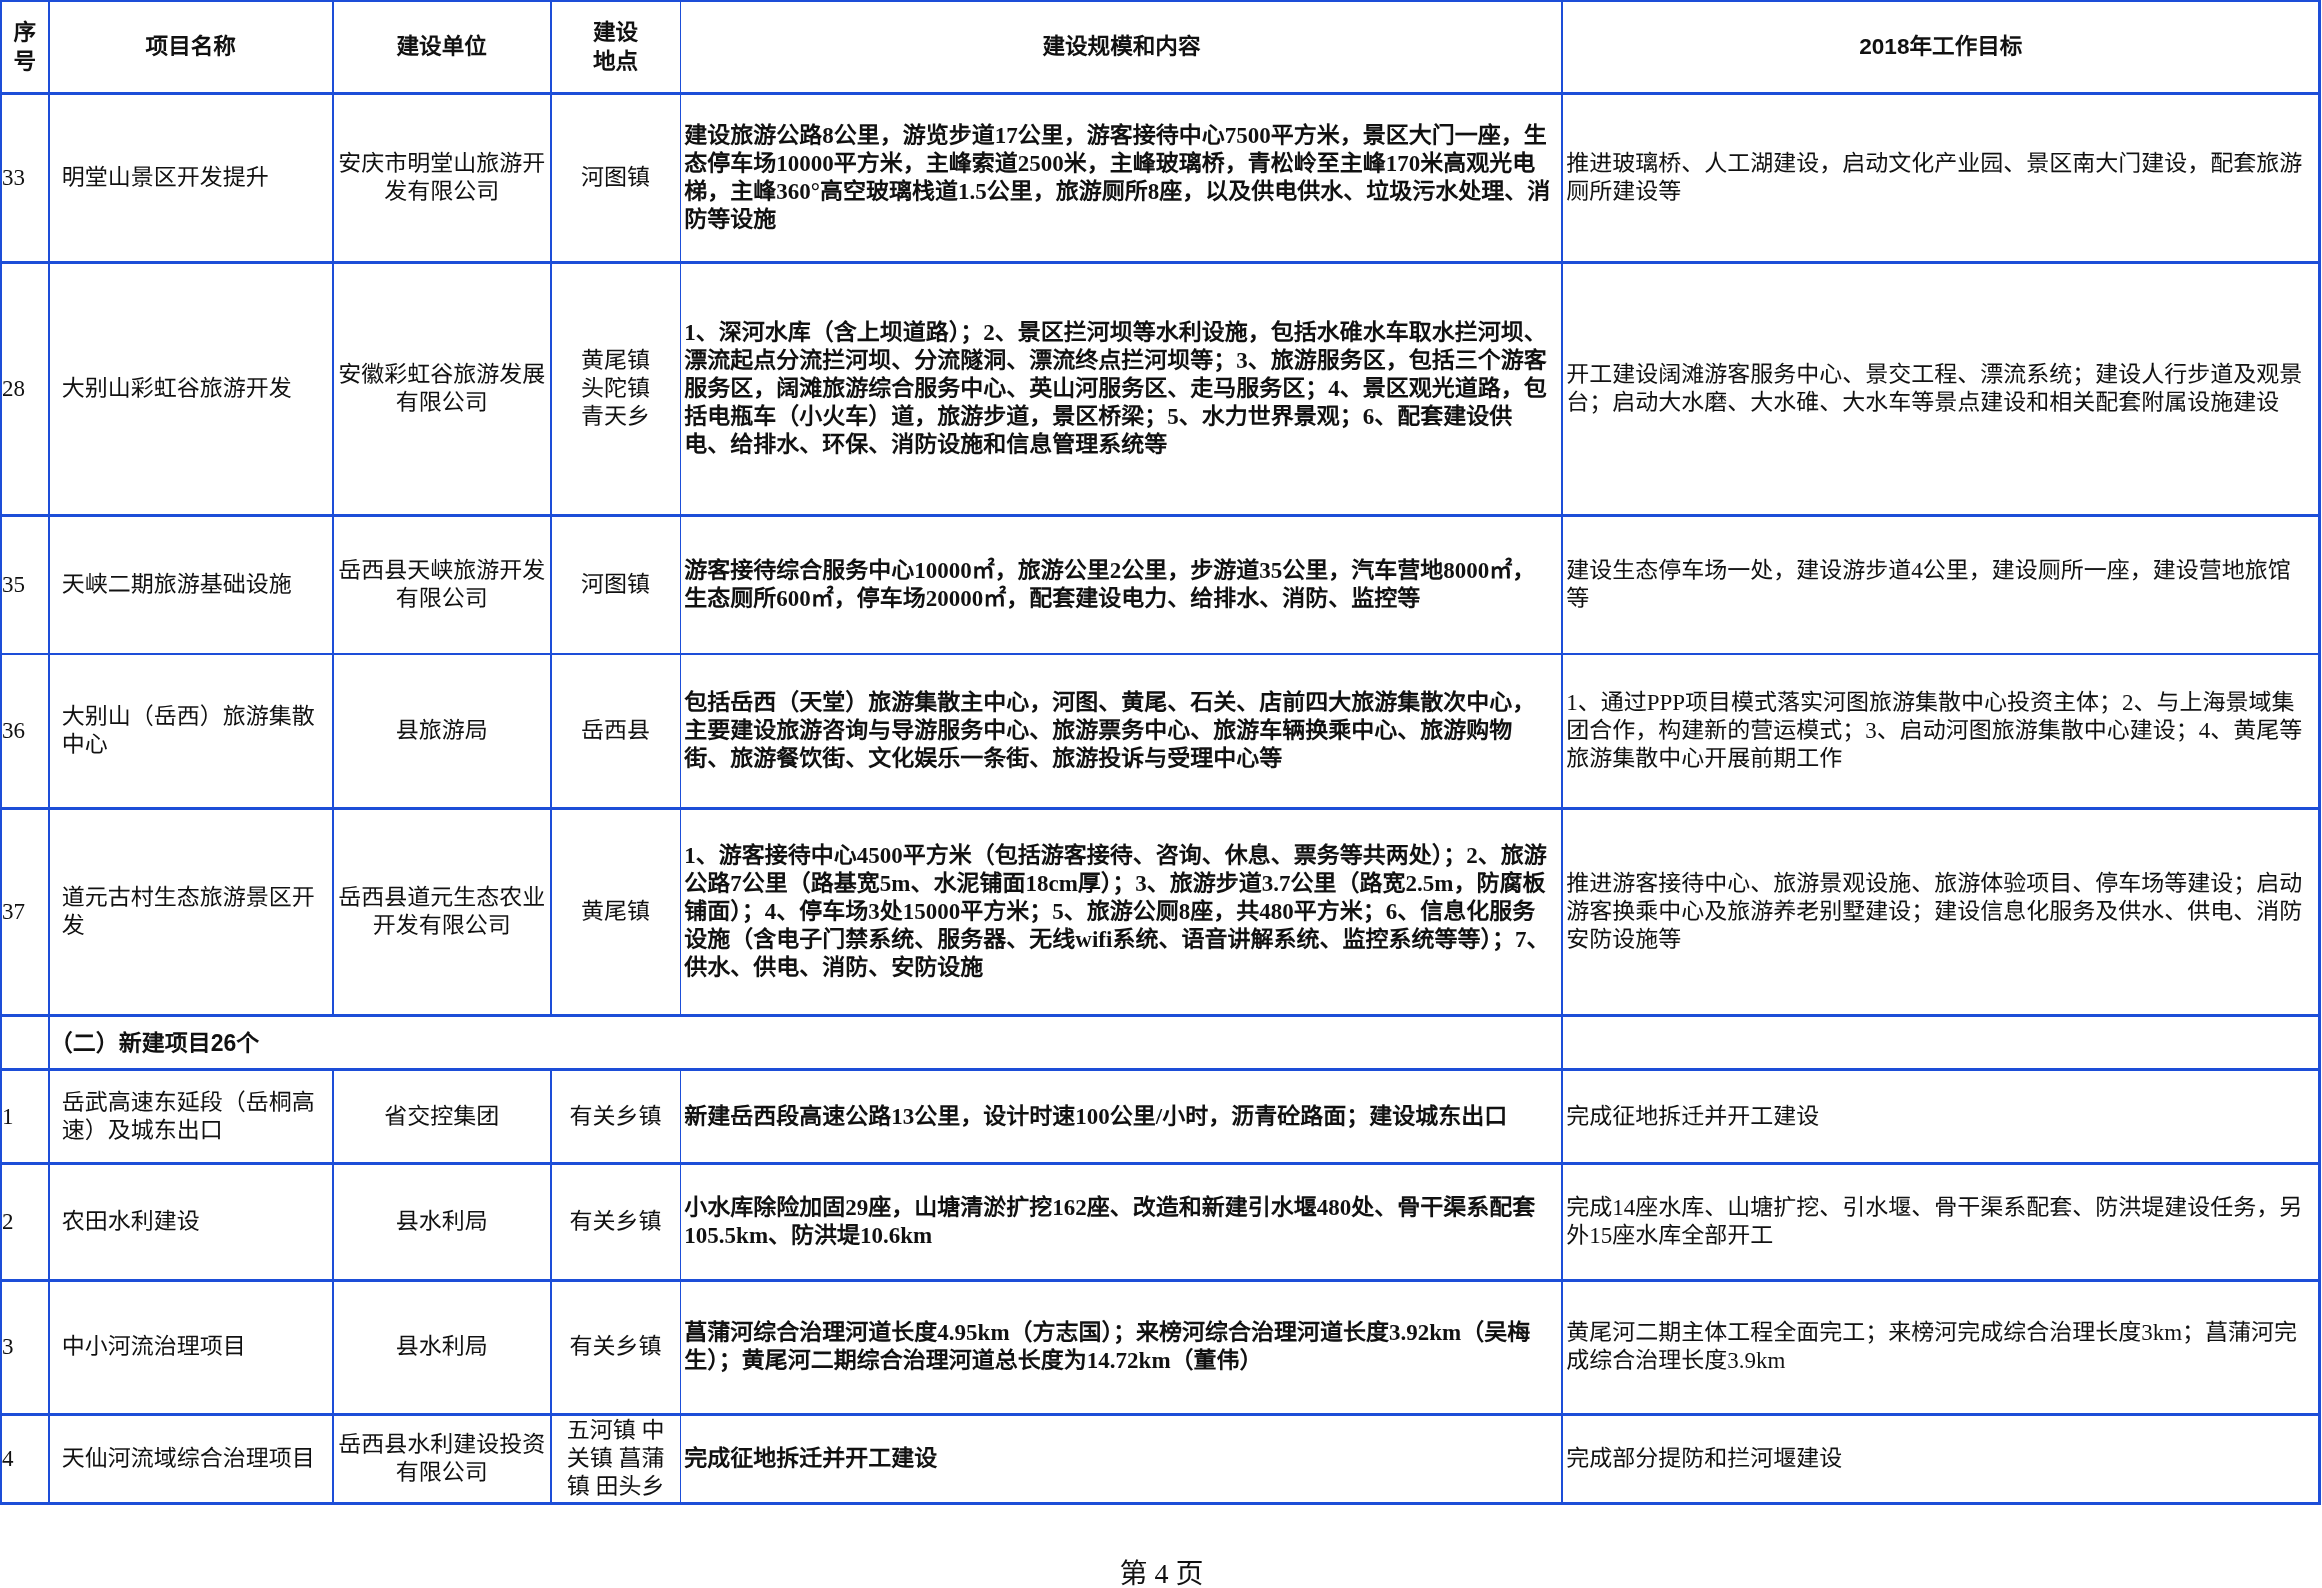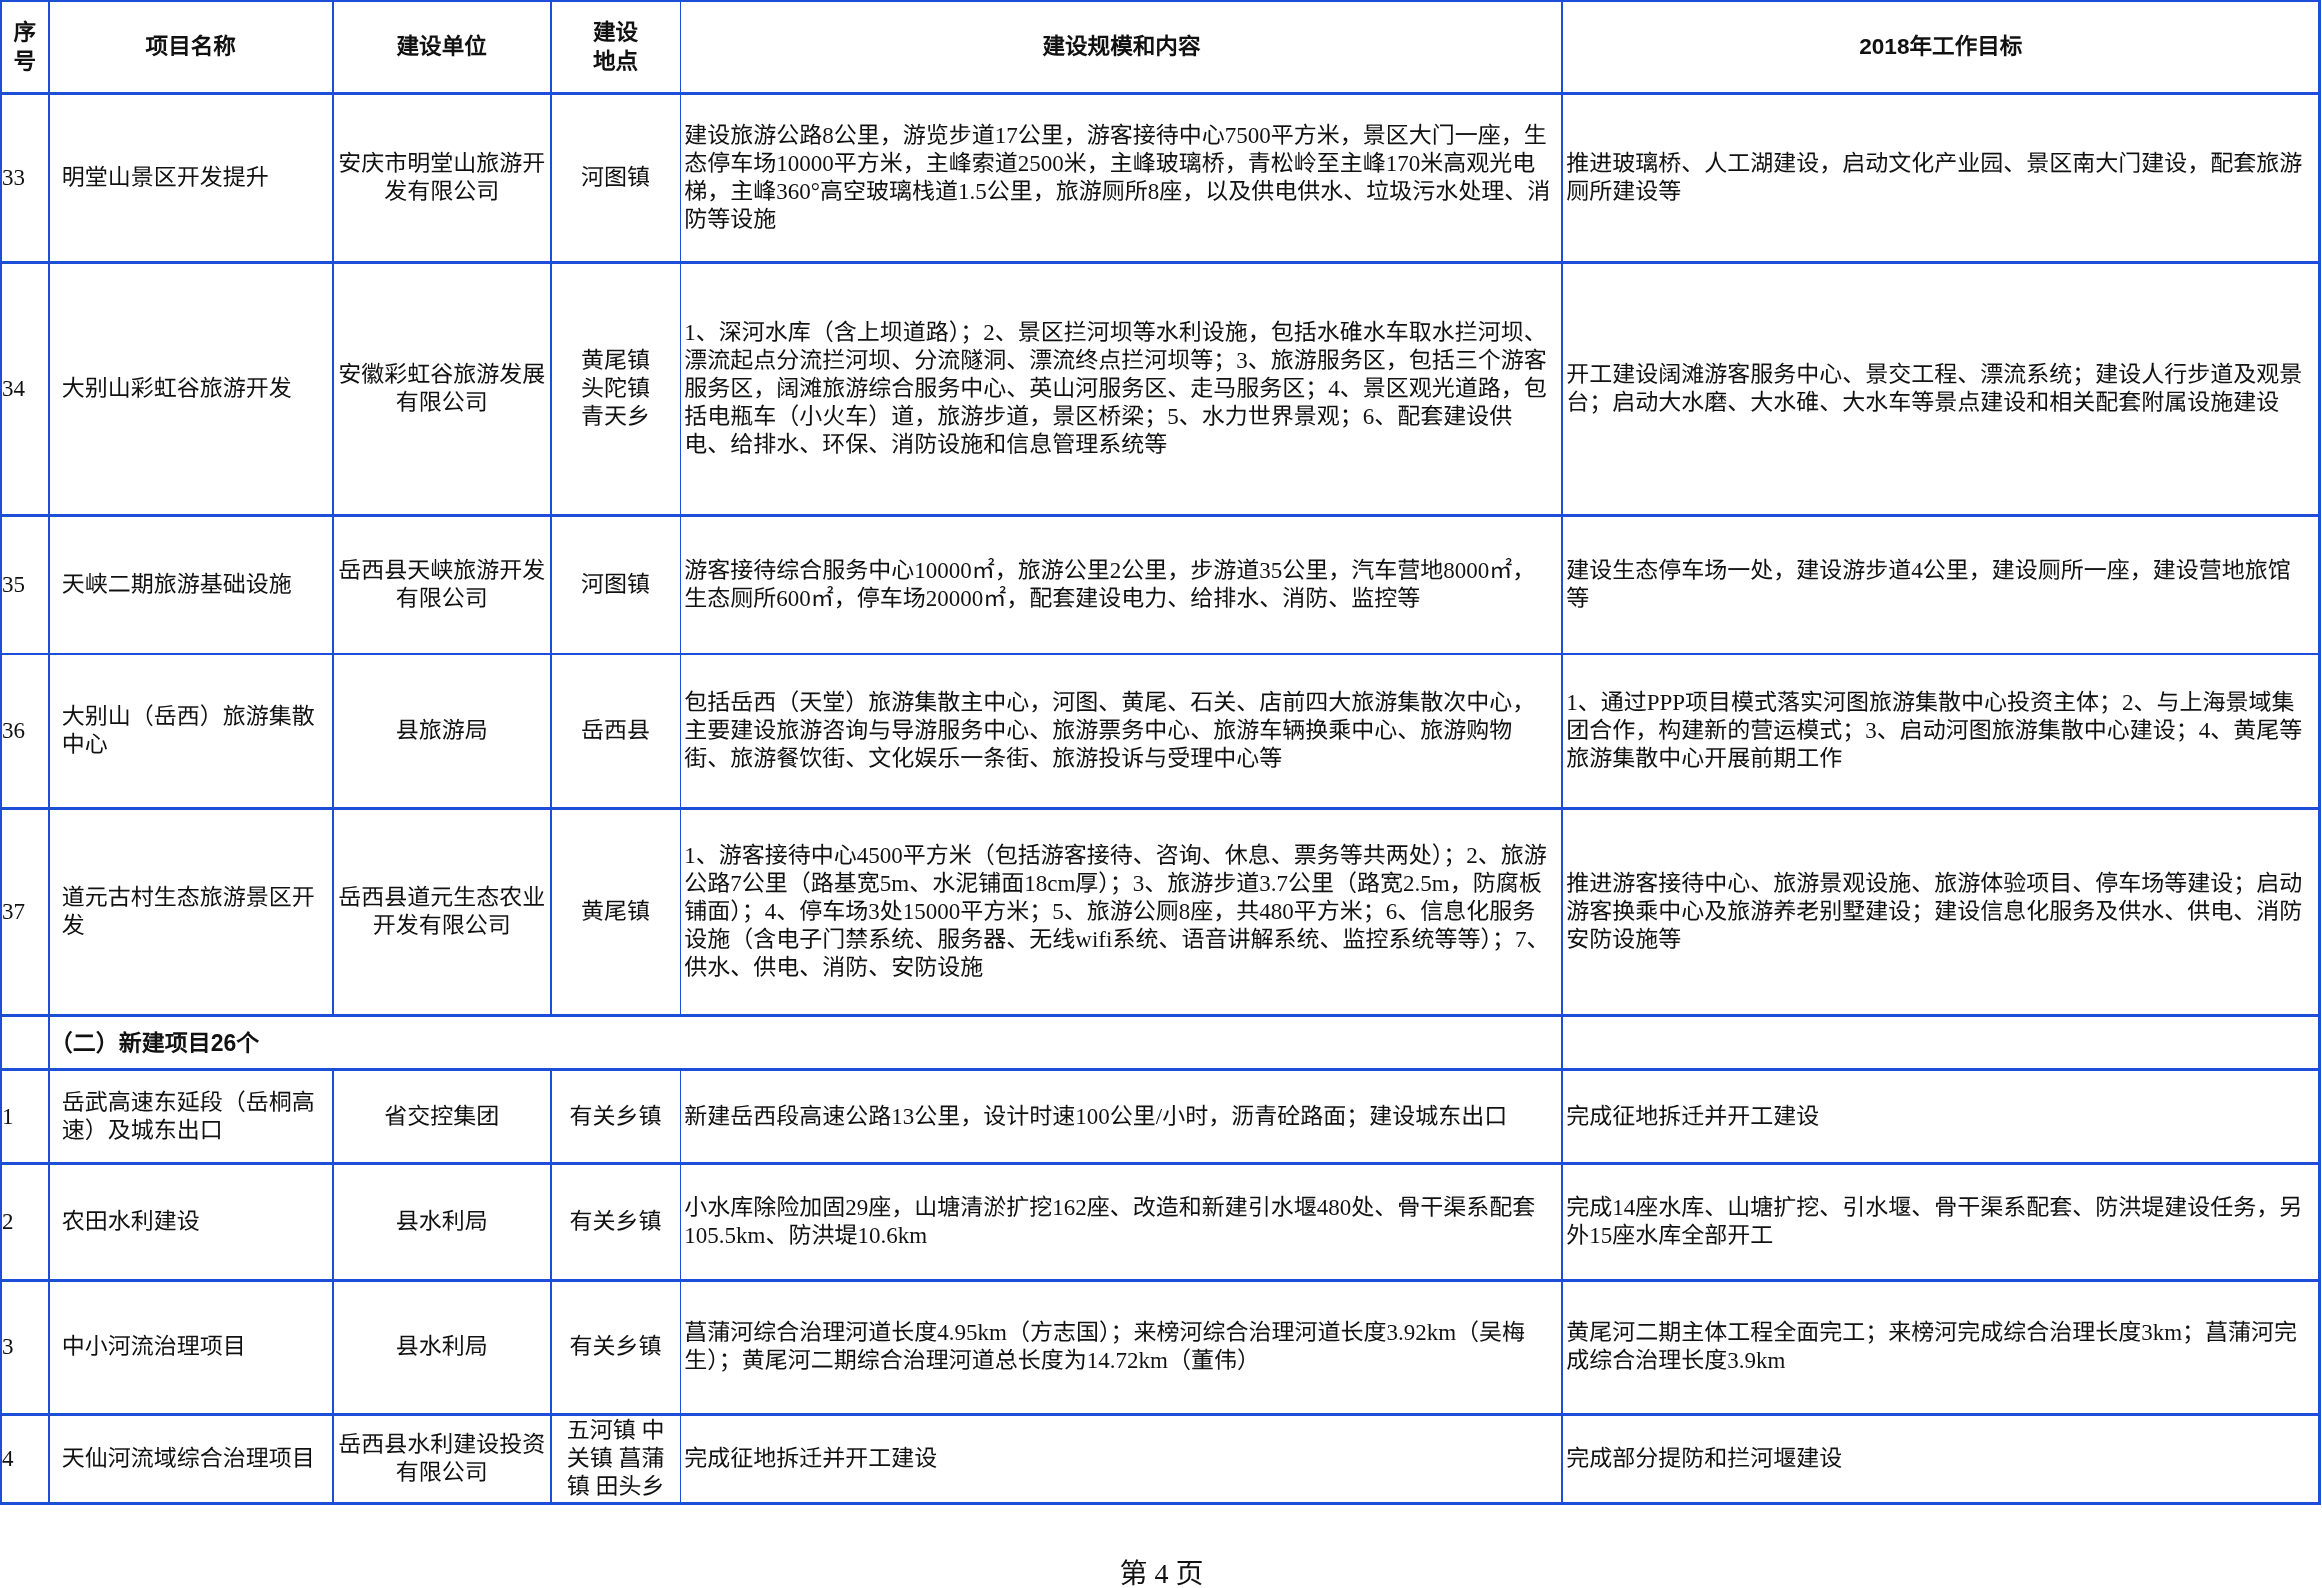--- a/index.html
+++ b/index.html
@@ -31,21 +31,21 @@
     .h-no .txt { width: 25px; }
     .h-loc .txt { width: 48px; }
     .c-no { justify-content: flex-start; text-align: center; }
     .c-name { padding-left: 12px; }
     .c-name .txt { width: 279px; }
     .c-unit { justify-content: center; }
     .c-unit .txt { width: 211px; text-align: center; }
     .c-loc { justify-content: center; }
     .c-loc .txt { width: 120px; text-align: center; }
     .c-loc.narrow .txt { width: 108px; }
-    .c-scope { padding-left: 2.9px; }
+    .c-scope { padding-left: 2.9px; font-weight: bold; }
     .c-scope .txt { width: 868px; }
     .c-goal { padding-left: 2.9px; }
     .c-goal .txt { width: 746px; }
     .c-section {
       grid-column: span 4; padding-left: 0;
       font-family: "Liberation Sans", sans-serif; font-weight: bold;
     }
     #footer {
       position: absolute; left: 0; top: 1559px; width: 2323px;
       text-align: center; font-size: 28px; line-height: 29px;
@@ -94,21 +94,21 @@
     <div class="cell c-scope">
         <span class="txt">建设旅游公路8公里，游览步道17公里，游客接待中心7500平方米，景区大门一座，生态停车场10000平方米，主峰索道2500米，主峰玻璃桥，青松岭至主峰170米高观光电梯，主峰360°高空玻璃栈道1.5公里，旅游厕所8座，以及供电供水、垃圾污水处理、消防等设施</span>
       </div>
     <div class="cell c-goal">
         <span class="txt">推进玻璃桥、人工湖建设，启动文化产业园、景区南大门建设，配套旅游厕所建设等</span>
       </div>
   </div>
 
   <div class="row">
     <div class="cell c-no">
-        <span class="txt">34</span>
+        <span class="txt">28</span>
       </div>
     <div class="cell c-name">
         <span class="txt">大别山彩虹谷旅游开发</span>
       </div>
     <div class="cell c-unit">
         <span class="txt">安徽彩虹谷旅游发展有限公司</span>
       </div>
     <div class="cell c-loc">
         <span class="txt">黄尾镇
 头陀镇

